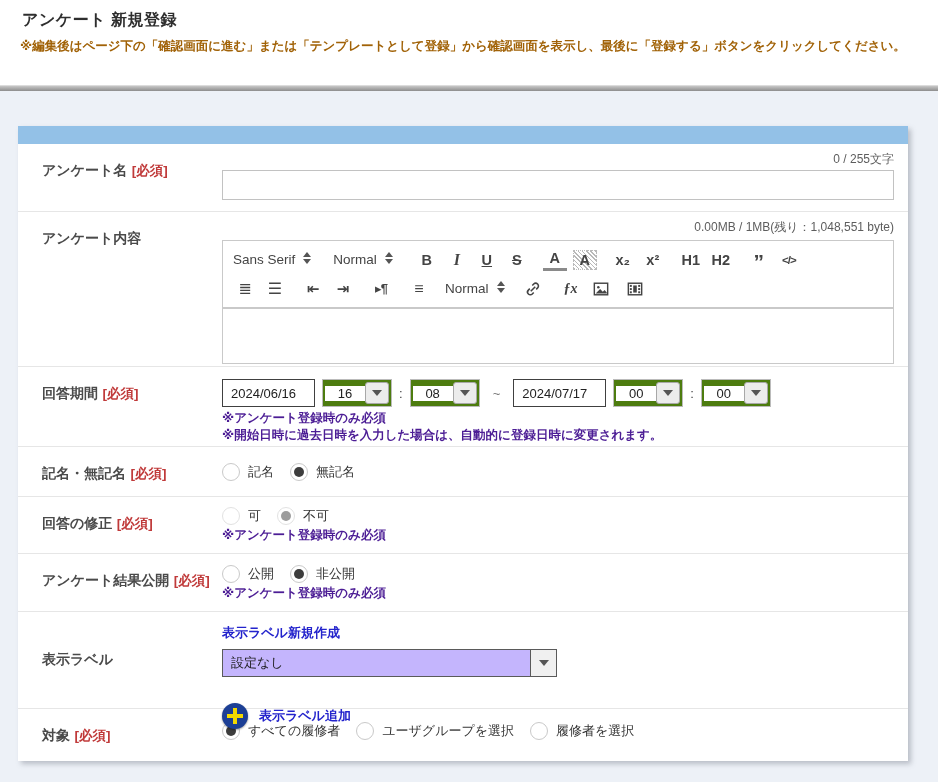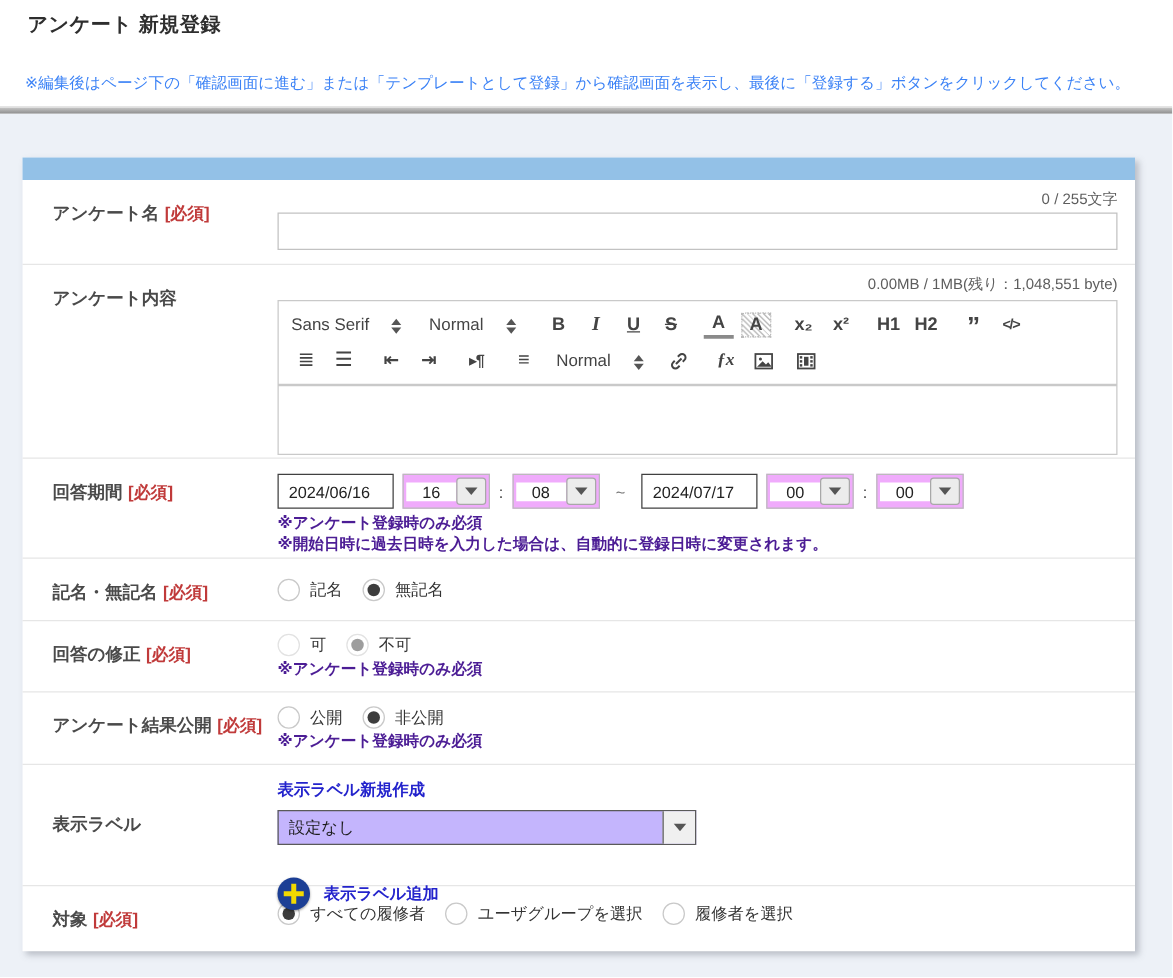--- a/index.html
+++ b/index.html
@@ -2,22 +2,22 @@
 <html><head>
 <meta charset="utf-8">
 <style>
   * { margin:0; padding:0; box-sizing:border-box; }
   body { font-family:"Liberation Sans","DejaVu Sans",sans-serif; }
   .screen { width:938px; height:782px; background:#ffffff; overflow:hidden; }
 
   
   .top-area { height:85px; background:#ffffff; padding:10px 10px 0 22px; }
   .page-title { font-size:16px; font-weight:bold; color:#2e2e2e; letter-spacing:.5px; }
-  .warning-text { margin-top:27px; margin-left:-12px; padding-left:10px;
-                  font-size:12.5px; font-weight:normal; color:#3b82f6; line-height:16px; }
+  .warning-text { margin-top:7px; margin-left:-12px; padding-left:10px;
+                  font-size:12.5px; font-weight:bold; color:#a16207; line-height:16px; }
   .divider { height:6px; background:linear-gradient(#c6c6c6,#8d8d8d); border-top:1px solid #dcdcdc; }
 
   
   .content-bg { height:691px; background:#edf1f7; padding:35px 0 0 18px; }
   .panel { width:890px; height:635px; background:#ffffff;
            box-shadow:3px 3px 5px rgba(90,95,110,.35); }
   .accent-bar { height:18px; background:#93c1e7; }
 
   
   .row { display:flex; width:100%; }
@@ -37,21 +37,21 @@
   .r-target  { height:53px; }
 
   .counter { text-align:right; font-size:12px; color:#5d5d5d; padding-top:7px; }
 
   .text-input { width:100%; height:30px; border:1px solid #c2c2c2; background:#fff;
                 font-size:13px; padding:0 8px; margin-top:2px; }
 
   
   .toolbar { border:1px solid #c9c9c9; margin-top:4px; padding:4px 10px; }
   .tb-row { display:flex; align-items:center; height:29px; color:#444; }
-  .picker { display:inline-flex; align-items:flex-end; gap:18px; cursor:pointer; font-size:13.5px; color:#444; }
+  .picker { display:inline-flex; align-items:flex-start; gap:8px; cursor:pointer; font-size:13.5px; color:#444; }
   .updown { display:inline-flex; flex-direction:column; gap:2px; }
   .updown i { width:0; height:0; border-left:4px solid transparent; border-right:4px solid transparent; }
   .updown .up { border-bottom:5px solid #555; }
   .updown .dn { border-top:5px solid #555; }
   .tbtn { background:none; border:none; cursor:pointer; font-size:14.5px; font-weight:bold;
           color:#444; width:24px; height:26px; line-height:24px; text-align:center; padding:0;
           font-family:"Liberation Sans","DejaVu Sans",sans-serif; }
   .grp { display:inline-flex; align-items:center; gap:6px; margin-right:14px; }
   .it  { font-family:"Liberation Serif","DejaVu Serif",serif; font-style:italic; font-size:16px; }
   .un  { text-decoration:underline; }
@@ -65,21 +65,21 @@
   .arrowicon { font-size:15px; font-weight:bold; }
   .dir { font-size:13px; font-weight:bold; letter-spacing:-1px; }
   .fx { font-family:"Liberation Serif","DejaVu Serif",serif; font-style:italic; font-size:14px; }
   .editor-area { border:1px solid #c9c9c9; height:56px; background:#fff; }
 
   
   .period-line { display:flex; align-items:center; gap:7px; padding-top:12px; }
   .date-input { width:93px; height:28px; border:1px solid #404040; font-size:13px;
                 padding-left:8px; color:#222; background:#fff; }
   .spin { display:inline-flex; align-items:center; width:70px; height:28px;
-          border:1px solid #bbb; background:#f0abfc; padding:2px; }
+          border:1px solid #bbb; background:#4d7c0f; padding:2px; }
   .spin-num { width:40px; border:none; font-size:13px; text-align:center; color:#222; outline:none; }
   .spin-btn { margin-left:auto; width:24px; height:22px; background:#ececec; border:1px solid #a8a8a8;
               border-radius:3px; cursor:pointer; display:flex; align-items:center; justify-content:center; }
   .tri-dn { width:0; height:0; border-left:5px solid transparent; border-right:5px solid transparent;
             border-top:6px solid #555; }
   .colon { font-size:13px; color:#444; }
   .tilde { font-size:13px; color:#777; margin:0 6px; }
   .red-note { font-size:12.5px; font-weight:bold; color:#4c1d95; line-height:17px; }
   .notes { margin-top:3px; }
 

